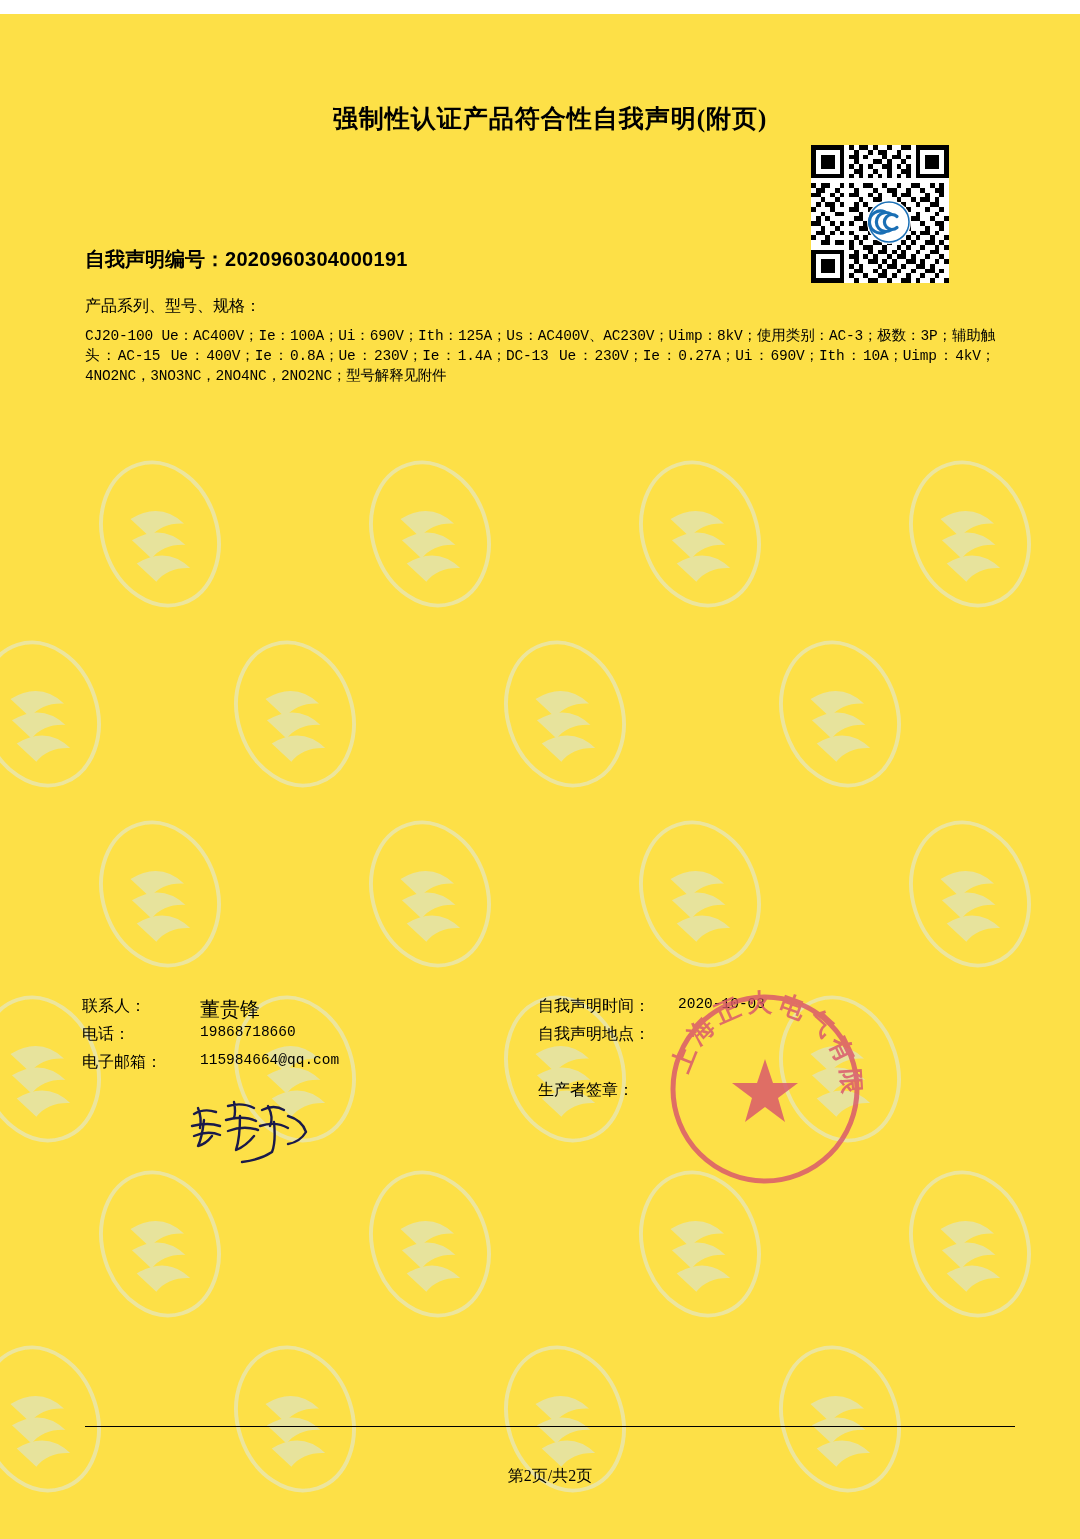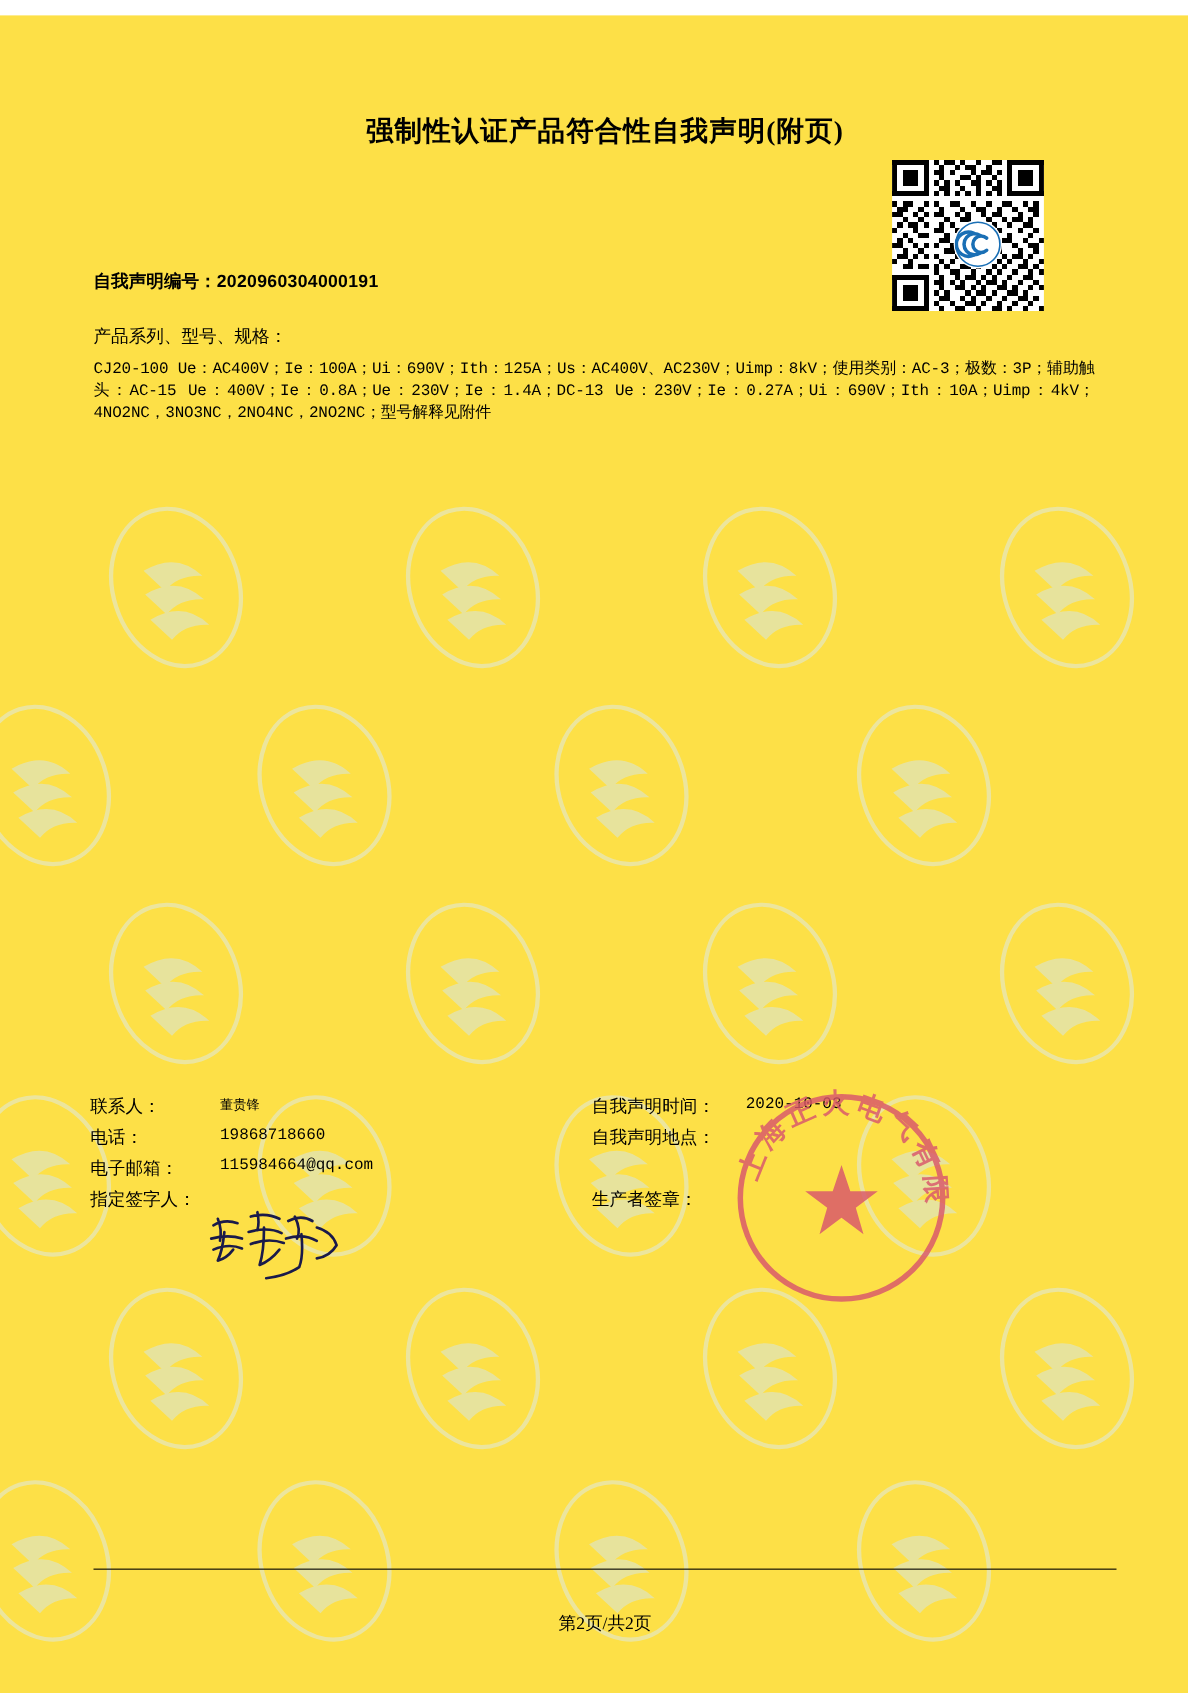--- a/index.html
+++ b/index.html
@@ -78,21 +78,21 @@
     display: flex;
     align-items: center;
     justify-content: center;
   }
   .ccc-mark svg { display: block; }
 
   .decl-no {
     position: absolute;
     top: 232px;
     left: 75px;
-    font-size: 16px;
+    font-size: 20px;
     font-weight: bold;
     color: #000;
     font-family: "Liberation Serif", "DejaVu Serif", serif;
   }
   .decl-no .num {
     font-family: "Liberation Sans", sans-serif;
     font-weight: bold;
     letter-spacing: 0.3px;
   }
 
@@ -145,21 +145,21 @@
     width: 118px;
     flex: none;
     white-space: nowrap;
   }
   .info-val {
     font-family: "Liberation Mono", "DejaVu Sans Mono", monospace;
     font-size: 14.5px;
   }
   .info-val.cjk {
     font-family: Liberation Sans, sans-serif;
-    font-size: 12px;
+    font-size: 20px;
   }
 
   
   .signature {
     position: absolute;
     top: 1082px;
     left: 178px;
     width: 120px;
     height: 70px;
   }
@@ -731,23 +731,20 @@
         <span class="info-val cjk">董贵锋</span>
       </div>
       <div class="info-row">
         <span class="info-key">电话：</span>
         <span class="info-val">19868718660</span>
       </div>
       <div class="info-row">
         <span class="info-key">电子邮箱：</span>
         <span class="info-val">115984664@qq.com</span>
       </div>
-      <div class="info-row">
-        <span class="info-key">指定签字人：</span>
-      </div>
     </div>
 
     <div class="signature">
       <svg width="130" height="72" viewBox="0 0 130 72">
         <g fill="none" stroke="#1a1a4a" stroke-width="2.4" stroke-linecap="round" stroke-linejoin="round">
           <path d="M6 18 q10 -6 22 -2 M10 12 q4 10 2 20"></path>
           <path d="M4 30 q16 -4 28 0 M6 40 q14 -6 26 -1"></path>
           <path d="M16 24 q-2 18 -6 26 q8 -2 14 -10"></path>
           <path d="M40 10 q14 -4 26 2 M46 6 q2 10 0 16"></path>
           <path d="M38 24 q18 -5 30 1 M40 35 q16 -6 30 -1"></path>

